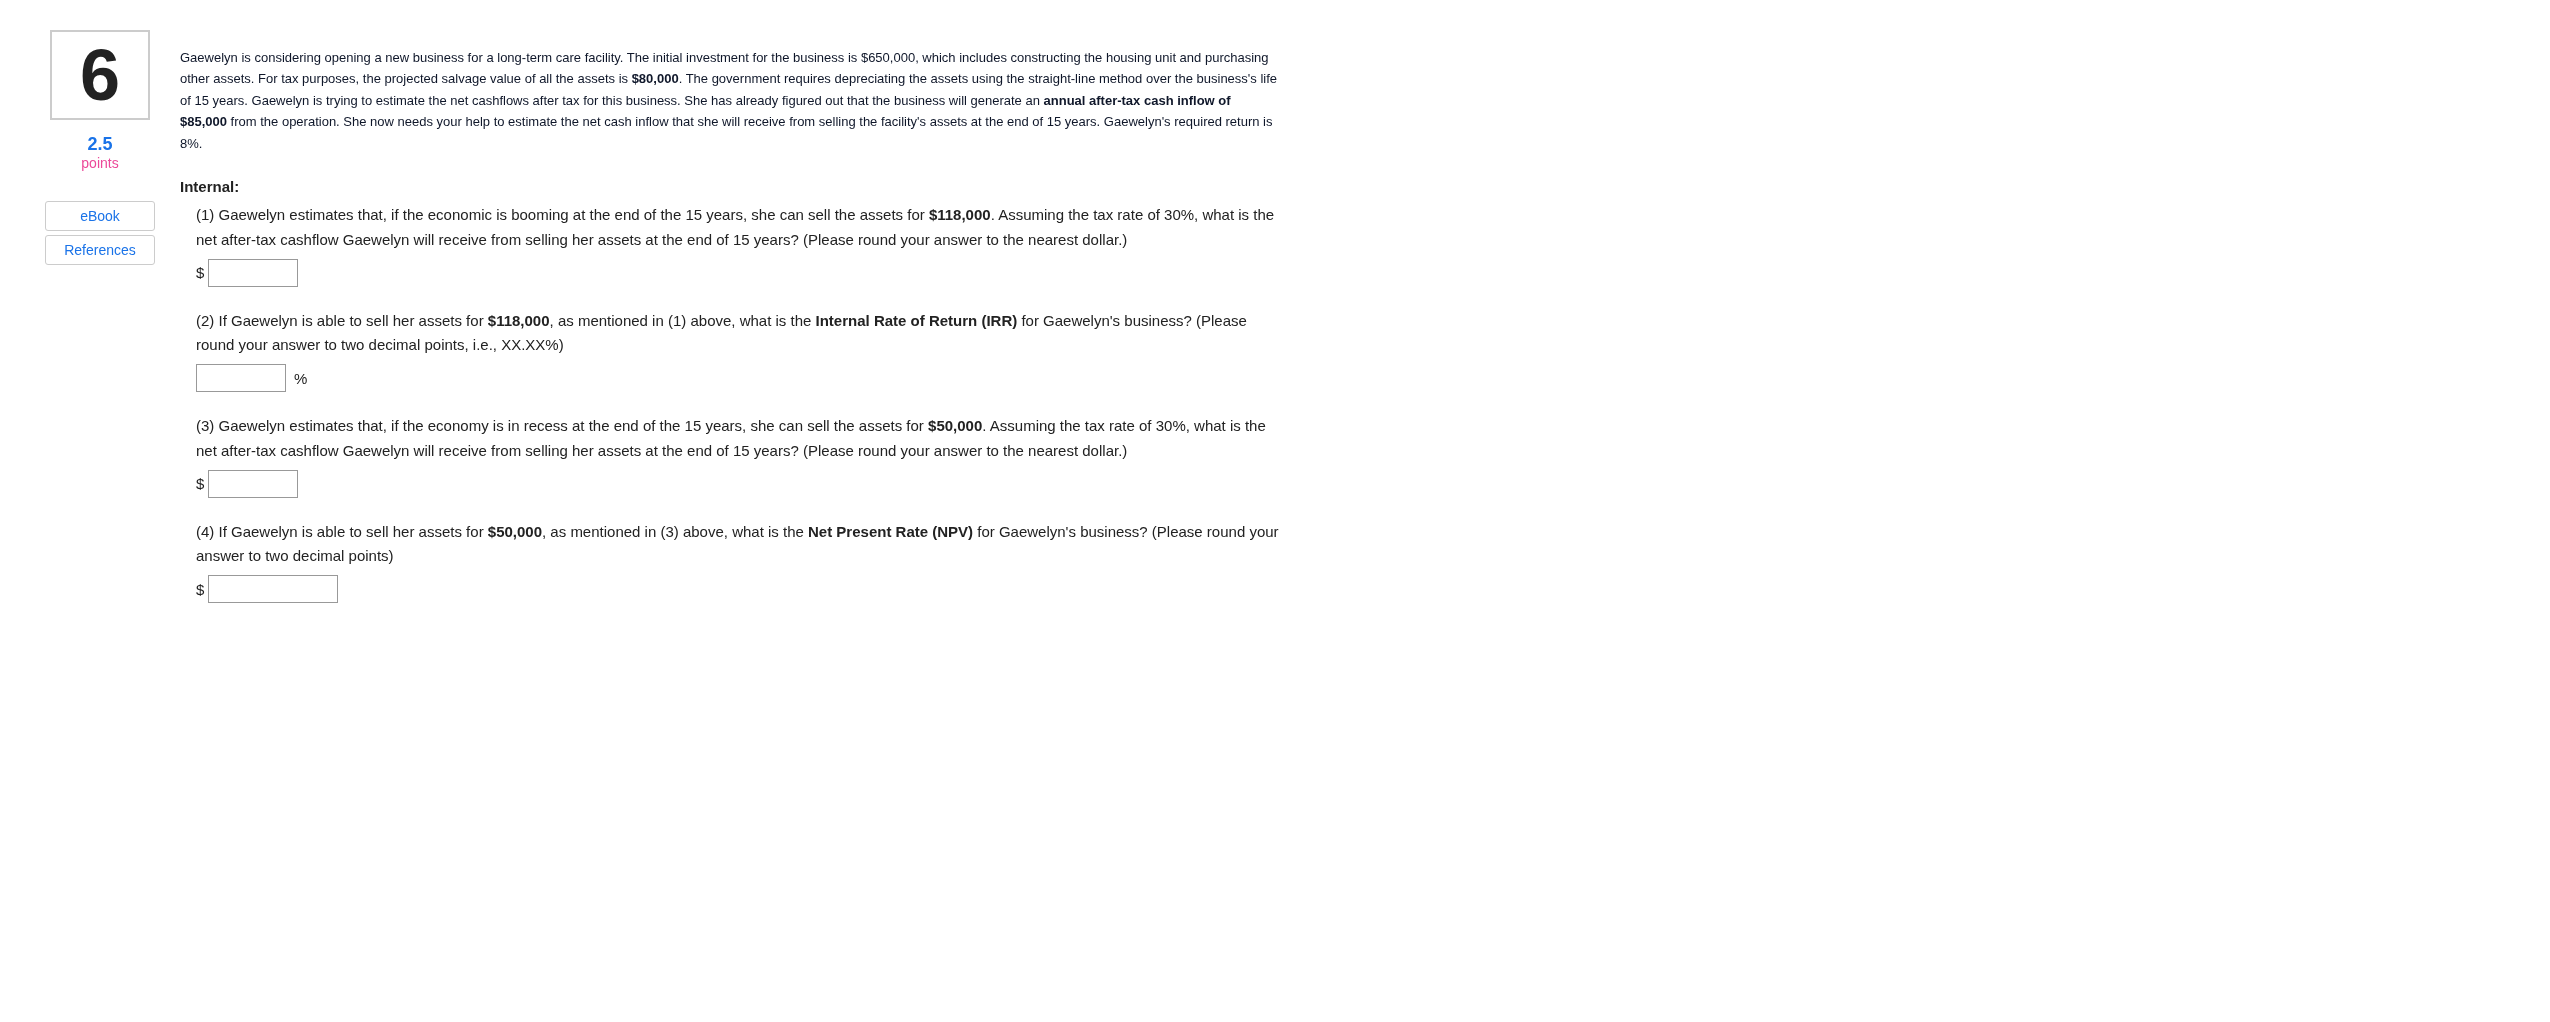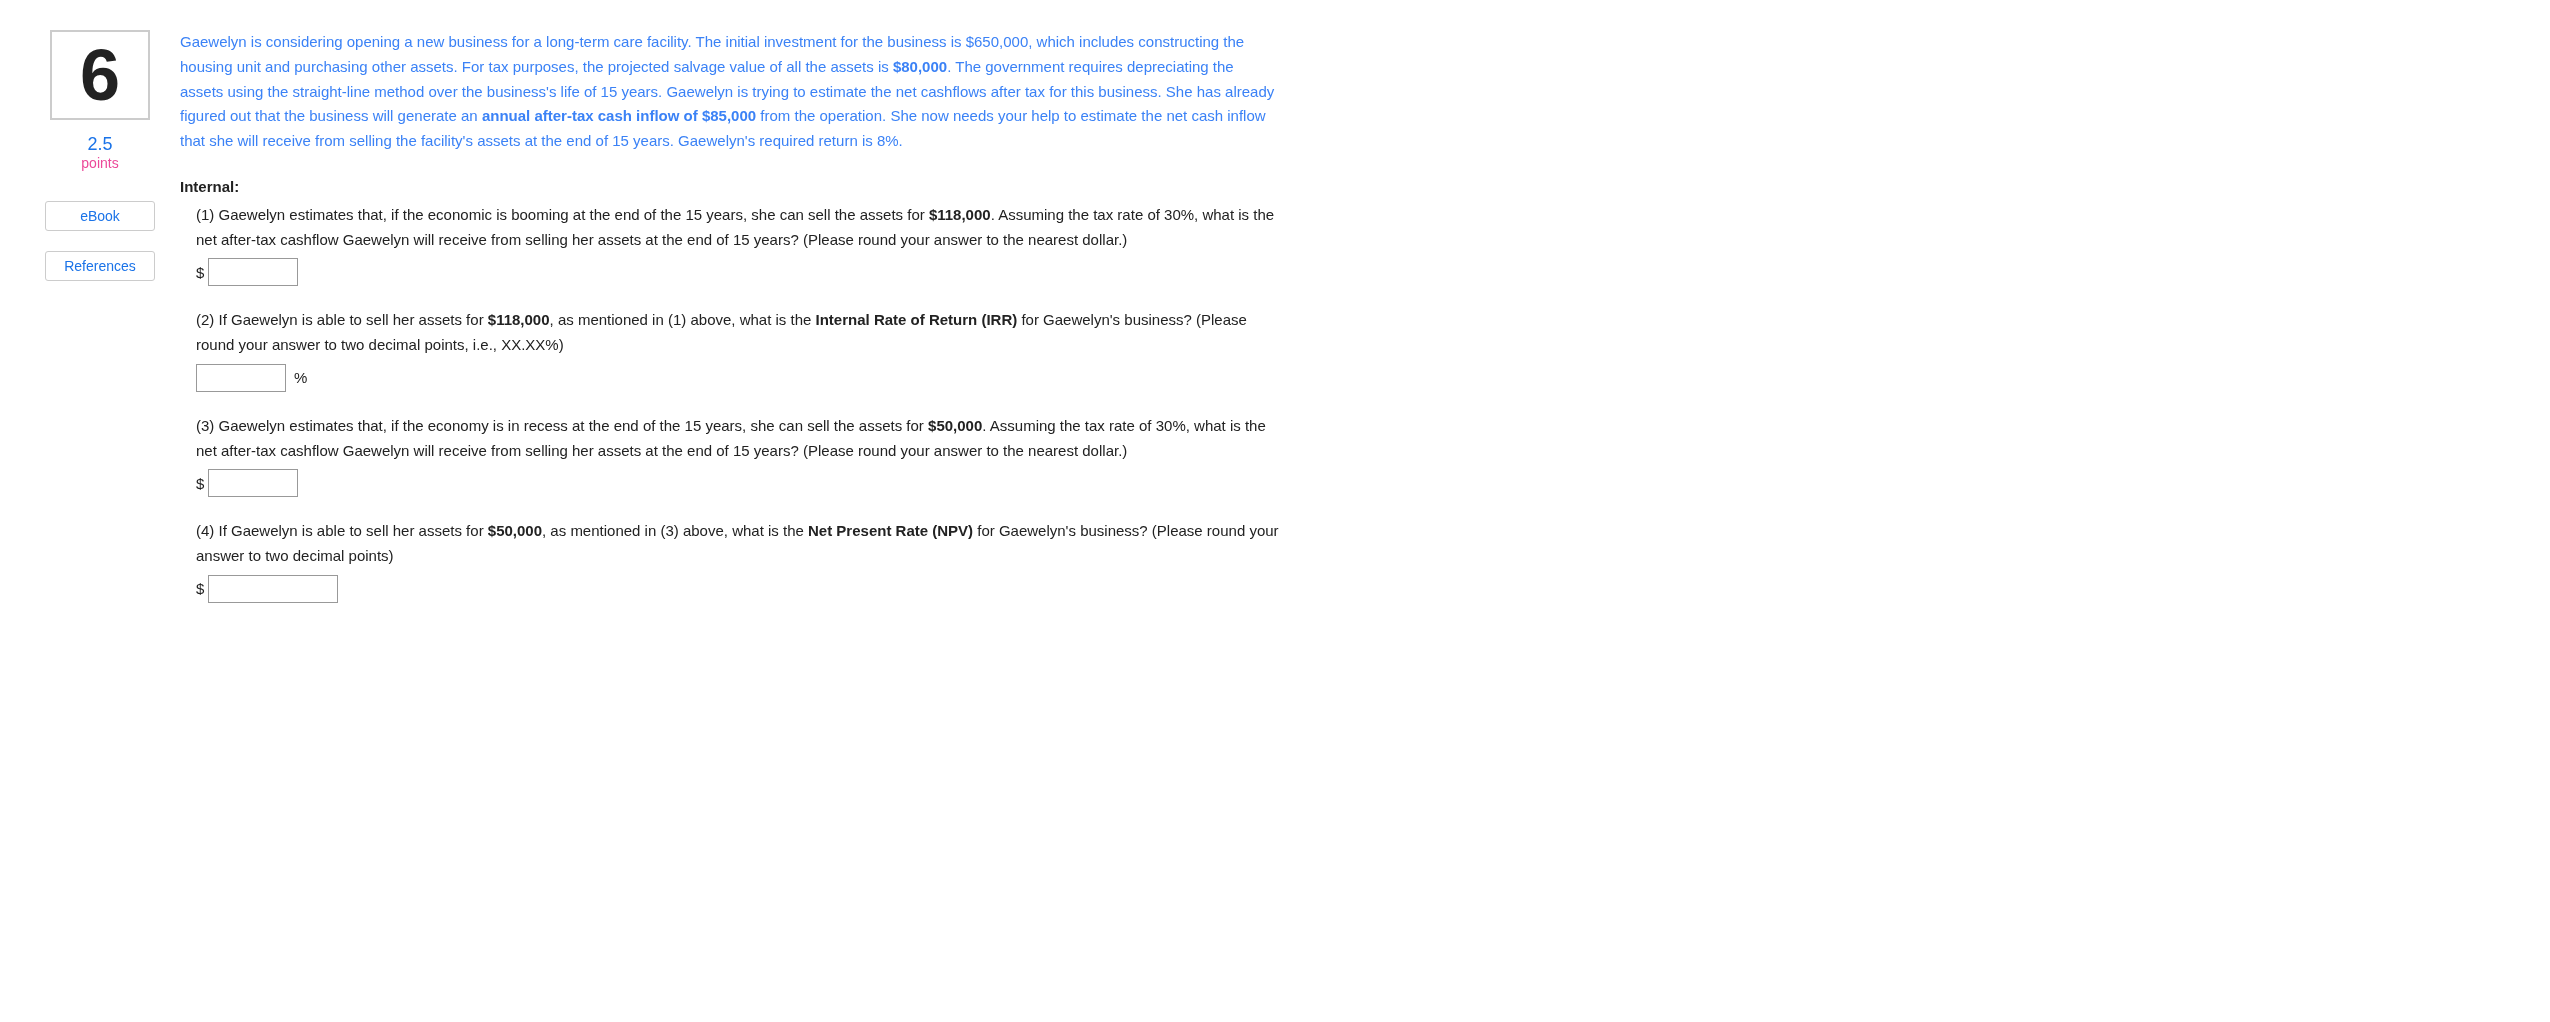--- a/index.html
+++ b/index.html
@@ -73,32 +73,32 @@
     }
 
     .points-section {
       text-align: center;
       margin-bottom: 30px;
     }
 
     .points-value {
       font-size: 18px;
       color: #1a73e8;
-      font-weight: 400;
+      font-weight: 700;
     }
 
     .points-label {
       font-size: 14px;
       color: #ec4899;
     }
 
     .sidebar-buttons {
       display: flex;
       flex-direction: column;
-      gap: 20px;
+      gap: 4px;
       width: 100%;
       align-items: center;
     }
 
     .sidebar-btn {
       background: #ffffff;
       border: 1px solid #cccccc;
       color: #1a73e8;
       padding: 6px 16px;
       font-size: 14px;
@@ -108,24 +108,25 @@
       text-align: center;
     }
 
     .question-content {
       flex: 1;
       padding-top: 10px;
       max-width: 1100px;
     }
 
     .intro-text {
-      font-size: 15px;
+      font-size: 13px;
       line-height: 1.65;
-      color: #3b82f6;
+      color: #0f172a;
       margin-bottom: 24px;
+      margin-top: 17px;
     }
 
     .required-label {
       font-size: 15px;
       font-weight: bold;
       color: #222222;
       margin-bottom: 8px;
     }
 
     .question-block {

